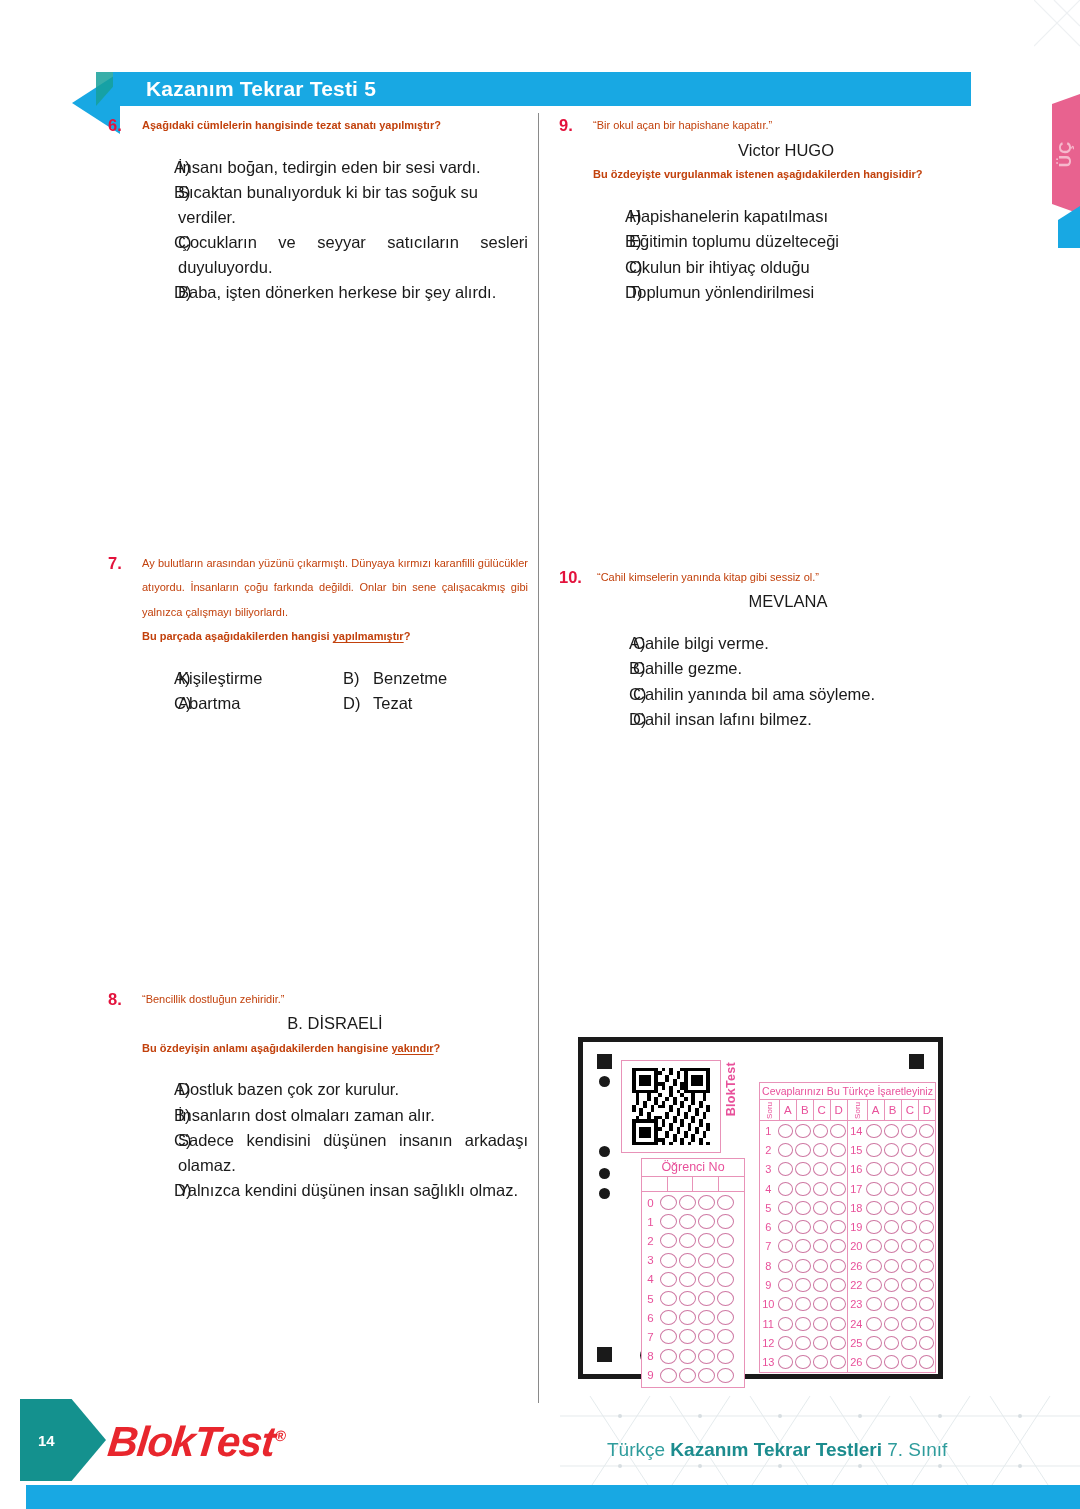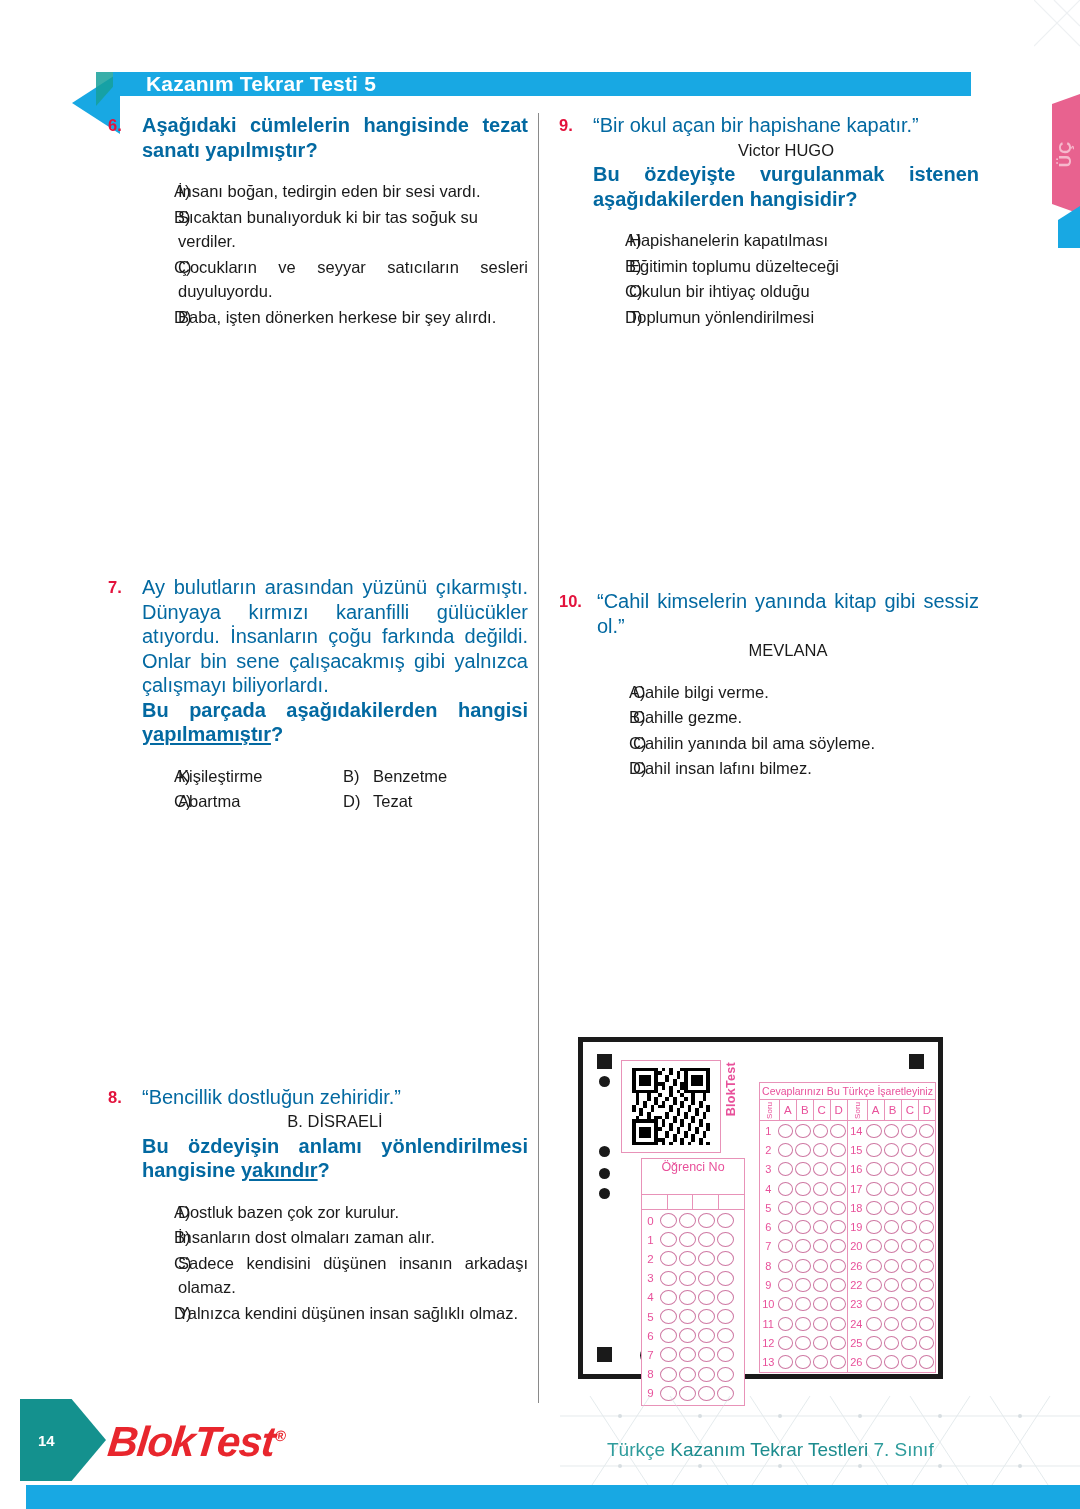--- a/index.html
+++ b/index.html
@@ -58,21 +58,21 @@
     position: absolute;
     left: 96px; top: 72px;
     width: 30px; height: 34px;
     background: #16A09A;
     clip-path: polygon(0 0, 100% 0, 0 100%);
     opacity:.85;
   }
   .header-bar {
     position: absolute;
     left: 113px; top: 72px;
-    width: 858px; height: 24px;
+    width: 858px; height: 34px;
     background: #18A8E3;
     display: flex;
     align-items: center;
   }
   .header-title {
     color: #ffffff;
     font-size: 21px;
     font-weight: bold;
     padding-left: 33px;
     letter-spacing: .2px;
@@ -105,23 +105,23 @@
     font-size: 16.5px;
     width: 34px;
     flex: 0 0 34px;
     text-align: left;
     line-height: 24.5px;
   }
   .q-num.wide { width: 38px; flex: 0 0 38px; }
   .q-body { flex: 1; }
 
   .q-stem {
-    font-size: 20px;
+    font-size: 11px;
     line-height: 24.5px;
-    color: #0369a1;
+    color: #c2410c;
     text-align: justify;
   }
   .q-stem.bold { font-weight: bold; }
   .q-stem.plain { font-weight: normal; }
   .q-attrib {
     font-size: 16.5px;
     line-height: 24.5px;
     text-align: center;
     color: #1a1a1a;
   }
@@ -214,21 +214,21 @@
     position: absolute;
     left: 58px; top: 116px;
     width: 104px;
     border: 1.3px solid #e892b8;
     background: #fff;
   }
   .ogr-title {
     text-align: center;
     color: #e8509a;
     font-size: 12.5px;
-    padding: 1px 0 20px;
+    padding: 1px 0 2px;
     border-bottom: 1.3px solid #e892b8;
     white-space: nowrap;
   }
   .ogr-blanks {
     display: grid;
     grid-template-columns: repeat(4,1fr);
     height: 15px;
     border-bottom: 1.3px solid #e892b8;
   }
   .ogr-blanks span { border-right: 1.3px solid #e892b8; }
@@ -343,21 +343,21 @@
     width: 520px; height: 92px;
     opacity: .55;
   }
   .foot-text {
     position: absolute;
     left: 607px; top: 1439px;
     font-size: 19px;
     color: #2E9C9C;
     white-space: nowrap;
   }
-  .foot-text b { color: #1C8C8E; font-weight: normal; margin-top: 8px; }
+  .foot-text b { color: #1C8C8E; font-weight: bold; margin-top: 8px; }
 
   .bottom-bar {
     position: absolute;
     left: 0; bottom: 0;
     width: 1080px; height: 24px;
     background: #18A8E3;
   }
   .bottom-bar-white {
     position: absolute;
     left: 0; bottom: 0;
@@ -447,21 +447,21 @@
     </div>
   </div>
 
   <div class="q" style="margin-top:270px;">
     <div class="q-head">
       <span class="q-num">8.</span>
       <div class="q-body">
         <div class="q-stem plain" style="text-align:left;">“Bencillik dostluğun zehiridir.”</div>
         <div class="q-attrib">B. DİSRAELİ</div>
         <div class="q-stem bold">
-          <span>Bu özdeyişin anlamı yönlendirilmesi hangisine </span><span class="u">yakındır</span><span>?</span>
+          <span>Bu özdeyişin anlamı aşağıdakilerden hangisine </span><span class="u">yakındır</span><span>?</span>
         </div>
         <div class="opts">
           <div class="opt">
             <span class="opt-key">A)</span>
             <span class="opt-txt">Dostluk bazen çok zor kurulur.</span>
           </div>
           <div class="opt">
             <span class="opt-key">B)</span>
             <span class="opt-txt">İnsanların dost olmaları zaman alır.</span>
           </div>

